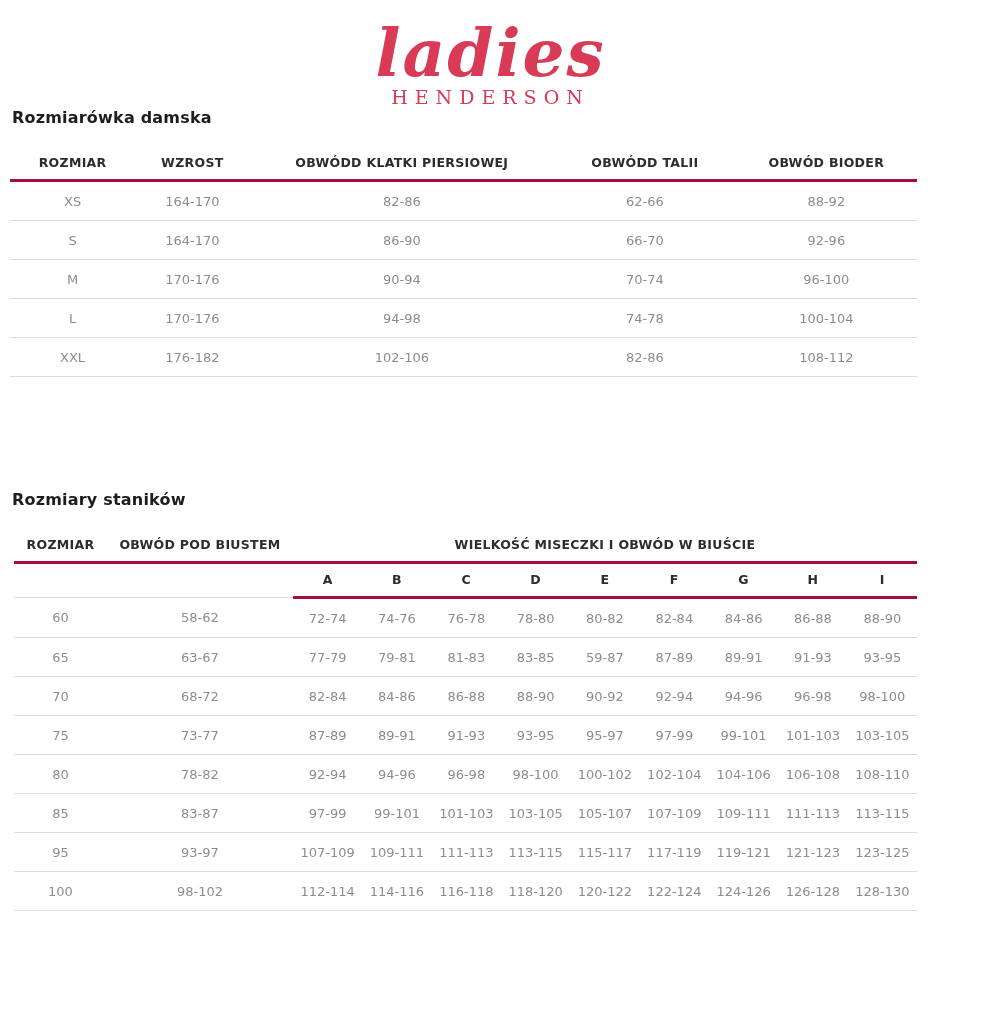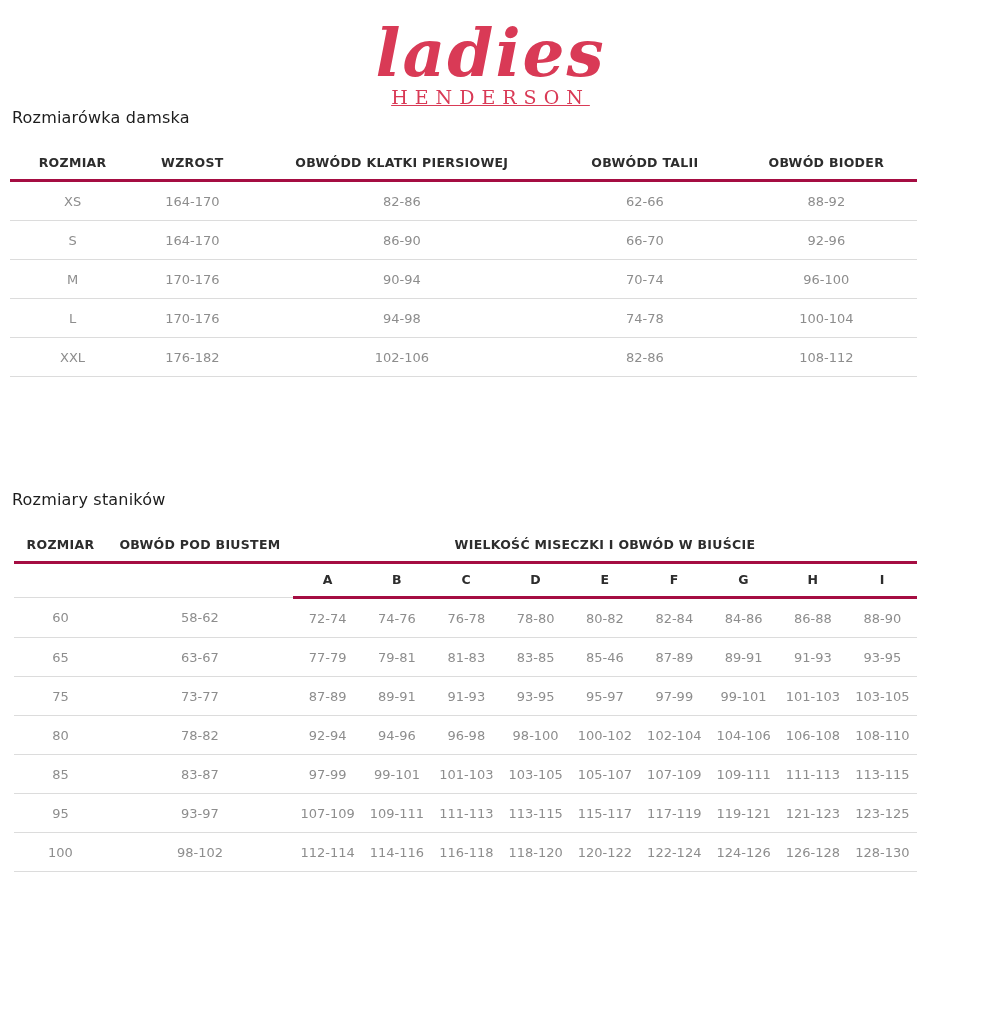--- a/index.html
+++ b/index.html
@@ -15,25 +15,25 @@
   }
   .logo-script{
     font-family:"DejaVu Serif","Liberation Serif",serif;
     font-style:italic;font-weight:bold;
     font-size:66px;line-height:74px;
     color:#d93a56;letter-spacing:2px;margin-top:12px;
   }
   .logo-brand{
     font-family:"DejaVu Serif","Liberation Serif",serif;
     font-size:19px;line-height:22px;margin-top:-4px;
-    color:#d93a56;letter-spacing:7px;font-weight:500;text-decoration:underline;
+    color:#d93a56;letter-spacing:7px;font-weight:500;
   }
   
   .section-title{
-    font-size:16px;font-weight:normal;color:#1d1d1d;
+    font-size:16px;font-weight:bold;color:#1d1d1d;
     letter-spacing:0.2px;margin:0;
   }
   #title1{position:absolute;top:108px;left:12px;}
   #title2{position:absolute;top:490px;left:12px;}
   
   table{border-collapse:collapse;table-layout:fixed;}
   #table1{position:absolute;top:148px;left:10px;width:907px;}
   #table2{position:absolute;top:530px;left:14px;width:903px;}
   th{
     font-size:12.5px;font-weight:600;color:#2d2d2d;
@@ -169,25 +169,38 @@
         <td>86-88</td>
         <td>88-90</td>
       </tr>
       <tr>
         <td>65</td>
         <td>63-67</td>
         <td>77-79</td>
         <td>79-81</td>
         <td>81-83</td>
         <td>83-85</td>
-        <td>85-46</td>
+        <td>59-87</td>
         <td>87-89</td>
         <td>89-91</td>
         <td>91-93</td>
         <td>93-95</td>
+      </tr>
+      <tr>
+        <td>70</td>
+        <td>68-72</td>
+        <td>82-84</td>
+        <td>84-86</td>
+        <td>86-88</td>
+        <td>88-90</td>
+        <td>90-92</td>
+        <td>92-94</td>
+        <td>94-96</td>
+        <td>96-98</td>
+        <td>98-100</td>
       </tr>
       <tr>
         <td>75</td>
         <td>73-77</td>
         <td>87-89</td>
         <td>89-91</td>
         <td>91-93</td>
         <td>93-95</td>
         <td>95-97</td>
         <td>97-99</td>

